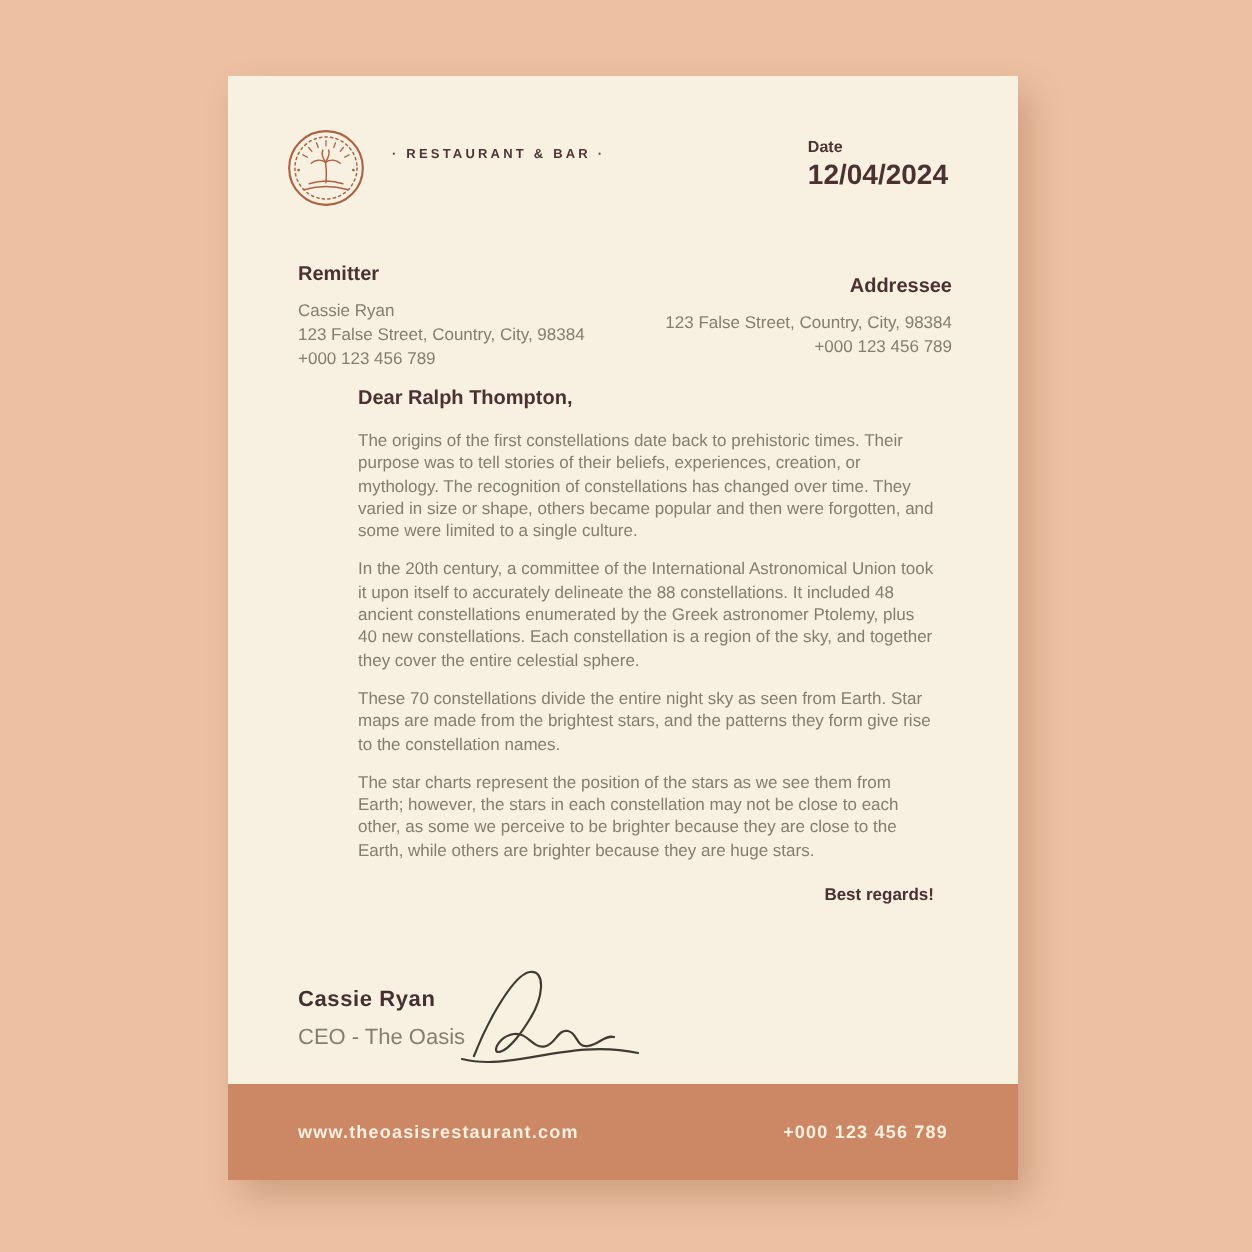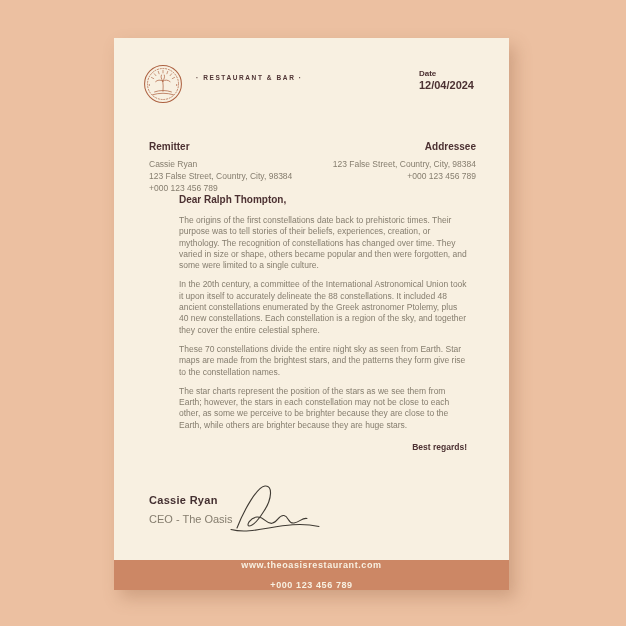--- a/index.html
+++ b/index.html
@@ -23,43 +23,42 @@
     background:var(--paper);
     box-shadow:6px 8px 16px rgba(140,85,55,.30);
   }
   
   .logo{position:absolute;left:29px;top:26px;width:40px;height:40px;}
   .brand{position:absolute;left:82px;top:33px;color:var(--accent-maroon);}
   .brand-name{font-size:17px;font-weight:bold;letter-spacing:2.5px;color:#443031;}
   .brand-tagline{font-size:6.5px;font-weight:bold;letter-spacing:1.6px;margin-top:3px;color:#4f3434;}
   .date-block{position:absolute;right:35px;top:31px;text-align:left;color:var(--accent-maroon);}
   .date-label{font-size:8px;font-weight:bold;}
-  .date-value{font-size:11px;font-weight:bold;margin-top:1px;}
+  .date-value{font-size:14px;font-weight:bold;margin-top:1px;}
   
-  .parties{position:absolute;left:35px;right:33px;top:103px;display:flex;justify-content:space-between;}
+  .parties{position:absolute;left:35px;right:33px;top:94px;display:flex;justify-content:space-between;align-items:center;}
   .party-label{font-size:10px;font-weight:bold;color:var(--accent-maroon);margin-bottom:6px;}
   .party-line{font-size:8.5px;color:var(--body-text);line-height:12px;}
   .addressee{text-align:right;}
   
   .letter{position:absolute;left:65px;top:156px;width:288px;}
   .salutation{font-size:10px;font-weight:bold;color:var(--accent-maroon);margin-bottom:10px;}
   .letter p{font-size:8.5px;color:var(--body-text);line-height:11.3px;margin-bottom:8px;}
   .closing{font-size:8.5px;font-weight:bold;color:var(--accent-maroon);margin-top:11px;text-align:right;}
   
   .sign-block{position:absolute;left:35px;top:456px;}
   .sign-name{font-size:11px;font-weight:bold;color:#443031;letter-spacing:.3px;}
   .sign-title{font-size:11px;color:var(--body-text);margin-top:7px;}
   .sign-scribble{position:absolute;left:112px;top:442px;width:98px;height:56px;}
   
   .footer{
-    position:absolute;left:0;right:0;bottom:0;height:30px;
+    position:absolute;left:0;right:0;bottom:0;height:48px;
     background:var(--footer-bar);
     display:flex;align-items:center;justify-content:space-between;
     padding:0 35px;
-    flex-direction:column;
   }
   .footer span{font-size:9px;font-weight:bold;letter-spacing:.6px;color:#f8f0e1;}
 </style>
 </head>
 <body>
 
 <div class="paper">
 
   <svg class="logo" viewBox="0 0 76 76" fill="none" stroke="#ad6242" stroke-linecap="round">
     <circle cx="38" cy="38" r="35" stroke-width="2"></circle>

